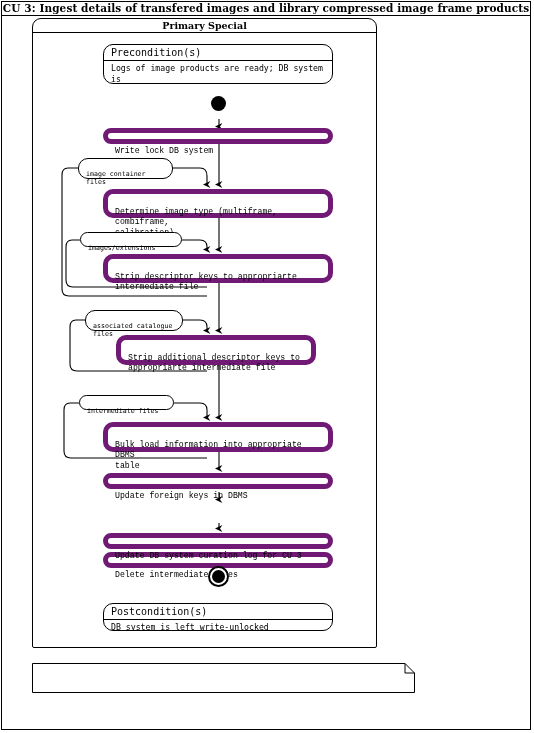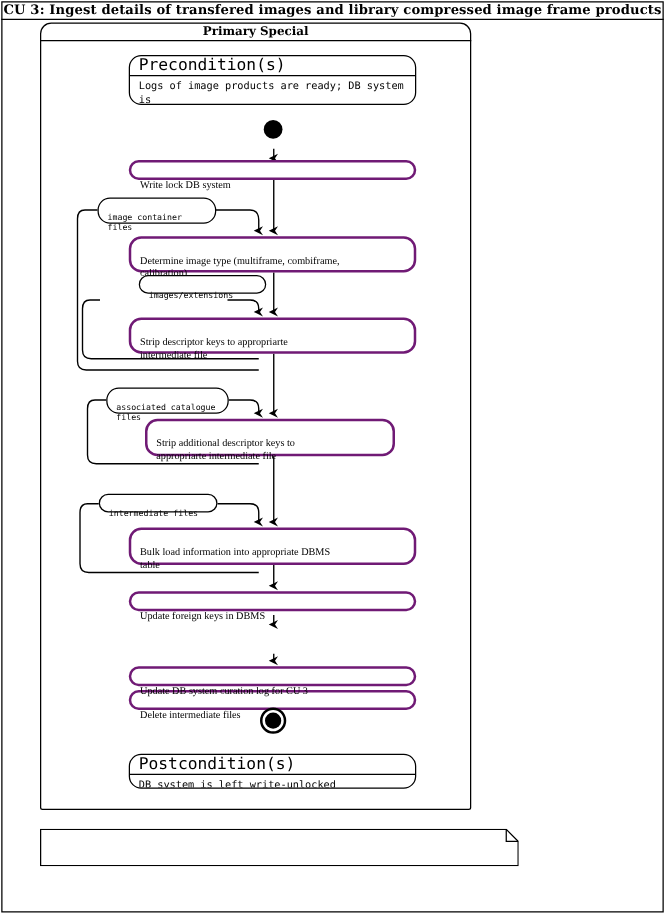--- a/index.html
+++ b/index.html
@@ -87,27 +87,27 @@
     left: 0; top: 0;
     width: 534px;
     height: 733px;
     pointer-events: none;
   }
 
   
   .action {
     position: absolute;
     box-sizing: border-box;
-    border: 2px solid #701a75;
+    border: 5px solid #701a75;
     border-radius: 10px;
     background: #fff;
     padding: 2px 6px 2px 7px;
     font-size: 8.2px;
     line-height: 10.6px;
-    font-family: Liberation Serif, serif;
+    font-family: Liberation Mono, monospace;
     white-space: pre-line;
     color: #000;
   }
 
   
   .objnode {
     position: absolute;
     box-sizing: border-box;
     border: 1px solid #000;
     border-radius: 10px;
@@ -124,21 +124,21 @@
   .condbox {
     position: absolute;
     box-sizing: border-box;
     border: 1px solid #000;
     border-radius: 10px;
     background: #fff;
     color: #000;
     overflow: hidden;
   }
   .condbox .cond-head {
-    font-size: 13px;
+    font-size: 10px;
     line-height: 11px;
     padding: 2px 6px 2px 7px;
     border-bottom: 1px solid #000;
     font-family: "DejaVu Sans Mono", monospace;
     white-space: pre-line;
   }
   .condbox .cond-body {
     font-size: 8.2px;
     line-height: 10.8px;
     padding: 2px 6px 2px 7px;
@@ -289,21 +289,21 @@
 
   <div class="action" style="left:103px; top:533px; width:230px; height:16px;">
     <span>Update DB system curation log for CU 3</span>
   </div>
 
   <div class="objnode" style="left:78px; top:158px; width:95px; height:21px;">
     <span>image container
 files</span>
   </div>
 
-  <div class="objnode" style="left:80px; top:220px; width:102px; height:15px;margin-left:31px;">
+  <div class="objnode" style="left:80px; top:232px; width:102px; height:15px;">
     <span>images/extensions</span>
   </div>
 
   <div class="objnode" style="left:85px; top:310px; width:98px; height:21px;">
     <span>associated catalogue
 files</span>
   </div>
 
   <div class="objnode" style="left:79px; top:395px; width:95px; height:15px;">
     <span>intermediate files</span>

